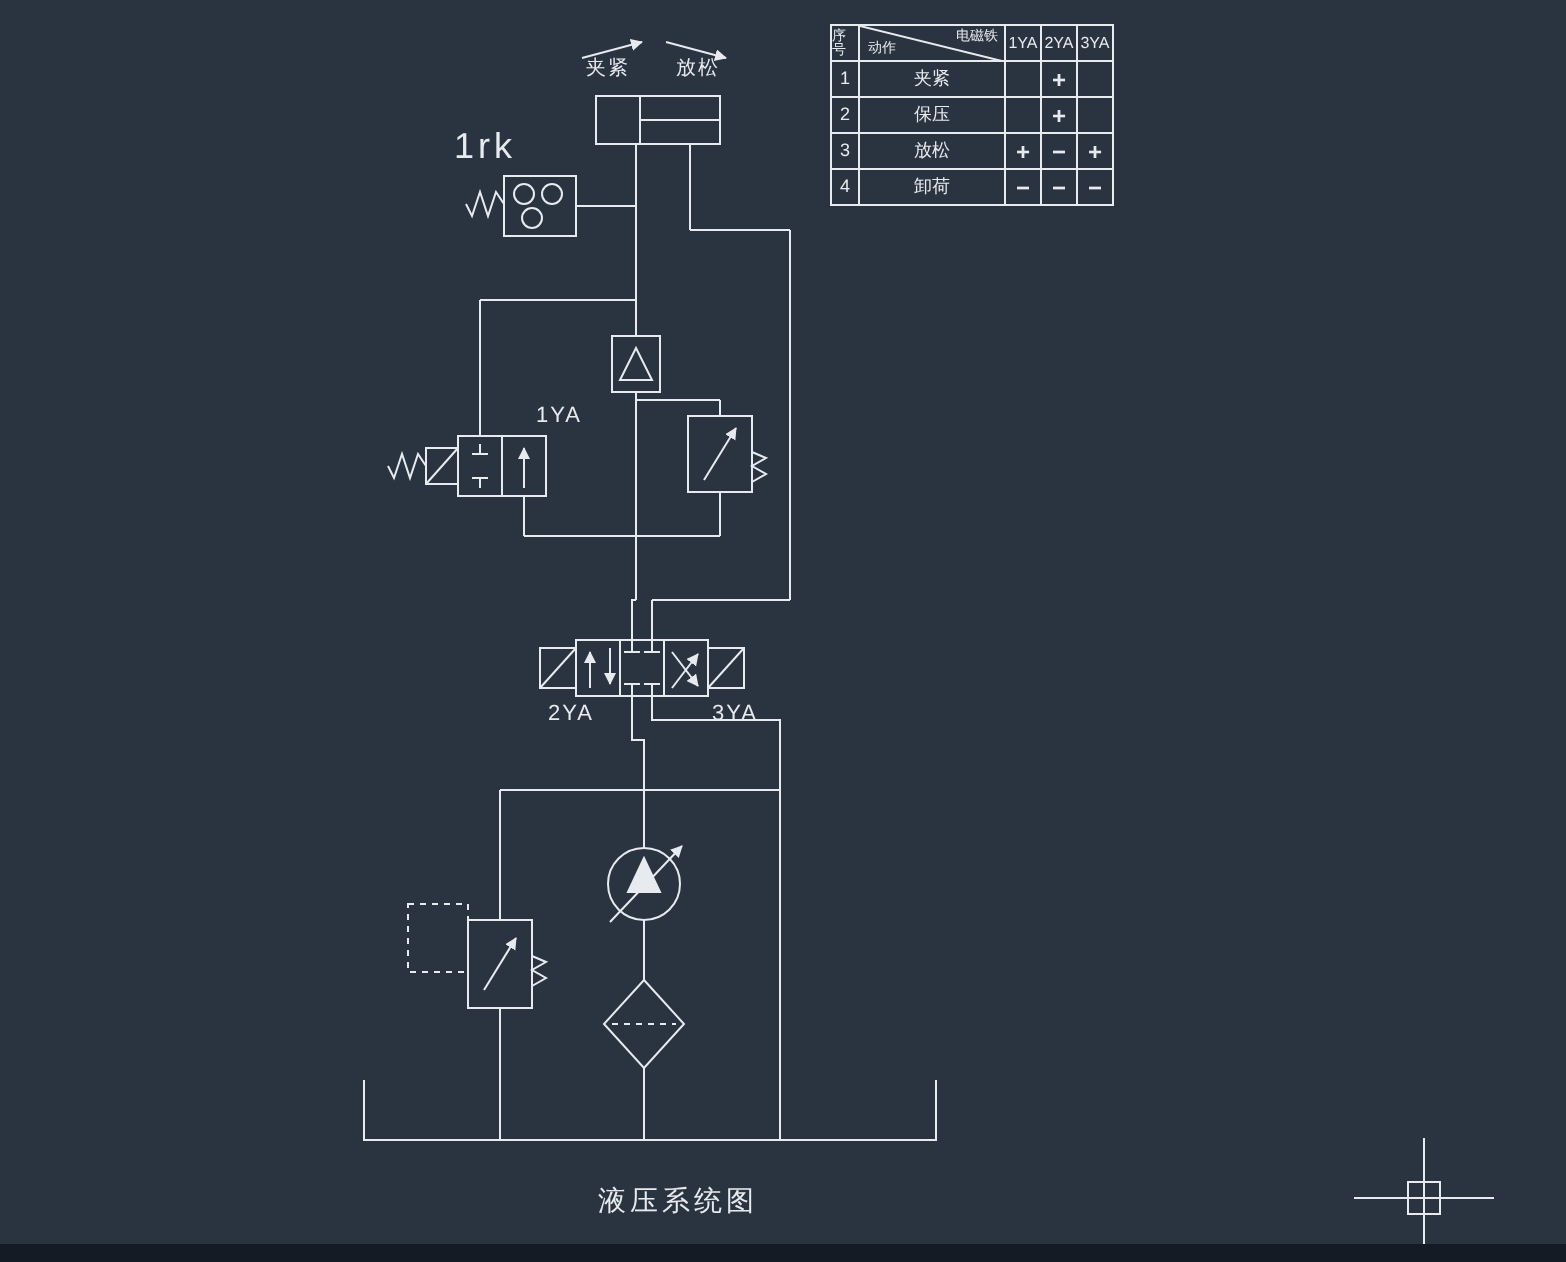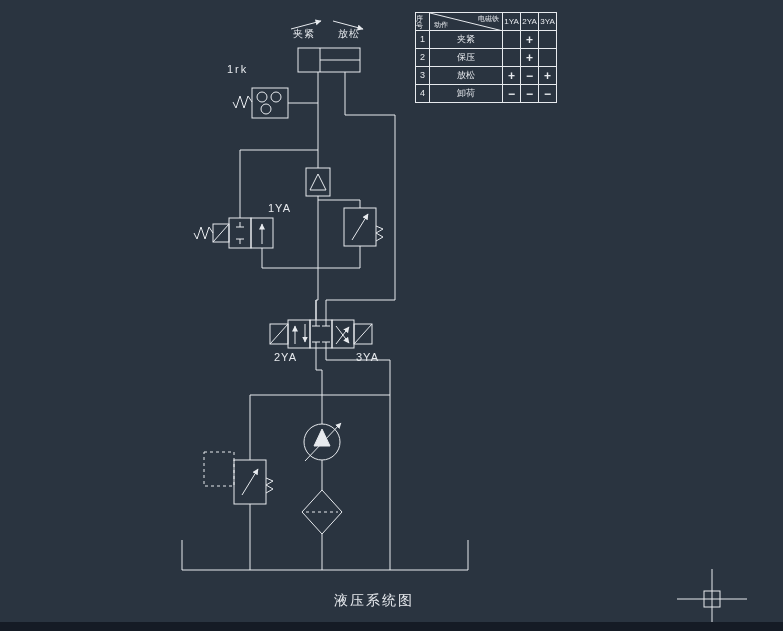--- a/index.html
+++ b/index.html
@@ -6,22 +6,22 @@
   .stage{
     position:relative;width:783px;height:631px;overflow:hidden;
     background:#2a3440;color:#e7eaee;
     font-family:"Liberation Sans", sans-serif;
   }
   svg{display:block}
   .schem{position:absolute;left:0;top:0;}
   .lbl{position:absolute;white-space:nowrap;letter-spacing:1px;}
   .lbl-small{font-size:10px;}
   .lbl-mid{font-size:11px;}
-  .lbl-1rk{font-size:11px;letter-spacing:2px;}
-  .title{position:absolute;left:299px;top:592px;font-size:14px;letter-spacing:2px;margin-left:35px;}
+  .lbl-1rk{font-size:18px;letter-spacing:2px;}
+  .title{position:absolute;left:299px;top:592px;font-size:14px;letter-spacing:2px;}
   .bottom-strip{position:absolute;left:0;top:622px;width:783px;height:9px;background:#151b25;}
 
   
   .stable{
     position:absolute;left:415px;top:12px;
     border-left:1px solid #e7eaee;border-top:1px solid #e7eaee;
     font-size:8px;line-height:1;
   }
   .tr{display:flex;height:18px;}
   .td{

